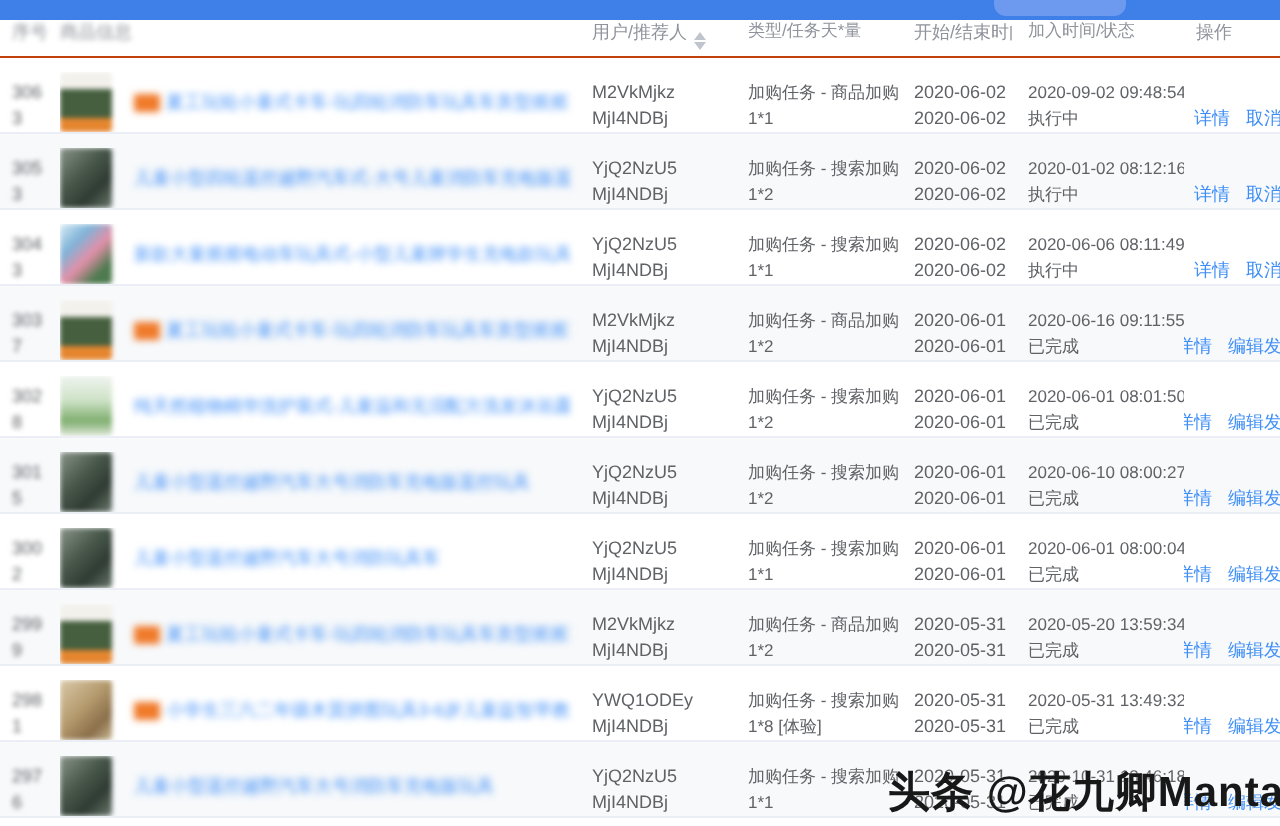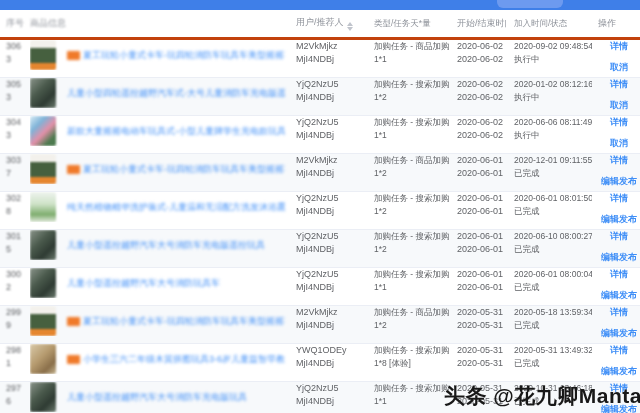--- a/index.html
+++ b/index.html
@@ -16,26 +16,26 @@
     position: absolute; top: 0; left: 0; width: 640px; height: 10px;
     background: #3f7fe8; z-index: 2;
   }
   .topbar-btn {
     position: absolute; left: 497px; top: -5px; width: 66px; height: 13px;
     background: #6d9aef; border-radius: 6px;
   }
   
   .table { position: absolute; top: 10px; left: 0; width: 640px; }
   .thead {
-    display: flex; align-items: center; height: 30px;
+    display: flex; align-items: flex-start; height: 19px;
     font-size: 9px; color: #8f939b; background: #fff;
-    border-bottom: 3px solid #c2410c;
+    border-bottom: 1px solid #c2410c;
   }
   .trow {
-    display: flex; align-items: flex-start; height: 38px;
+    display: flex; align-items: flex-end; height: 38px;
     border-bottom: 1px solid #ebeef5; background: #fff;
   }
   .trow:nth-child(even) { background: #f7f9fb; }
   .cell { overflow: hidden; white-space: nowrap; }
   .c-index   { width: 30px;  padding-left: 6px; }
   .c-product { width: 260px; display: flex; align-items: center; }
   .c-user    { width: 76px;  padding-left: 6px; }
   .c-type    { width: 84px;  padding-left: 8px; font-size: 8.5px; }
   .c-dates   { width: 56px;  padding-left: 7px; }
   .c-join    { width: 86px;  padding-left: 8px; font-size: 8.5px; }
@@ -60,21 +60,21 @@
     margin-left: 11px; font-size: 9px; color: #3e8ef7;
     white-space: nowrap; overflow: hidden; filter: blur(1.8px);
     display: flex; align-items: center; max-width: 218px;
   }
   .ptag {
     display: inline-block; width: 13px; height: 9px; margin-right: 3px;
     background: #f07a2a; border-radius: 1px; flex: 0 0 13px;
   }
   
   .link { color: #3e8ef7; text-decoration: none; cursor: pointer; }
-  .c-actions.two-line { flex-direction: column; align-items: center; gap: 8px; font-weight: bold; }
+  .c-actions.two-line { flex-direction: row; align-items: center; gap: 8px; }
   
   .caret-wrap { display: inline-flex; flex-direction: column; margin-left: 3px; vertical-align: -1px; }
   .caret-up { width: 0; height: 0; border-left: 3px solid transparent; border-right: 3px solid transparent; border-bottom: 4px solid #c0c4cc; margin-bottom: 1px; }
   .caret-down { width: 0; height: 0; border-left: 3px solid transparent; border-right: 3px solid transparent; border-top: 4px solid #c0c4cc; }
   
   .watermark {
     position: absolute; right: -2px; bottom: 3px; z-index: 6;
     font-size: 21px; font-weight: 800; color: #181818; white-space: nowrap;
     letter-spacing: 0.5px; text-shadow: 0 0 1px rgba(255,255,255,0.65);
   }
@@ -220,21 +220,21 @@
     </div>
     <div class="cell c-type two-line">
       <span>加购任务 - 商品加购</span>
       <span>1*2</span>
     </div>
     <div class="cell c-dates two-line">
       <span>2020-06-01</span>
       <span>2020-06-01</span>
     </div>
     <div class="cell c-join two-line">
-      <span>2020-12-01 09:11:55</span>
+      <span>2020-06-16 09:11:55</span>
       <span>已完成</span>
     </div>
     <div class="cell c-actions two-line">
       <a class="link">详情</a>
       <a class="link">编辑发布</a>
     </div>
   </div>
 
   <div class="trow">
     <div class="cell c-index two-line blur-sm">
@@ -353,21 +353,21 @@
     </div>
     <div class="cell c-type two-line">
       <span>加购任务 - 商品加购</span>
       <span>1*2</span>
     </div>
     <div class="cell c-dates two-line">
       <span>2020-05-31</span>
       <span>2020-05-31</span>
     </div>
     <div class="cell c-join two-line">
-      <span>2020-05-18 13:59:34</span>
+      <span>2020-05-20 13:59:34</span>
       <span>已完成</span>
     </div>
     <div class="cell c-actions two-line">
       <a class="link">详情</a>
       <a class="link">编辑发布</a>
     </div>
   </div>
 
   <div class="trow">
     <div class="cell c-index two-line blur-sm">

